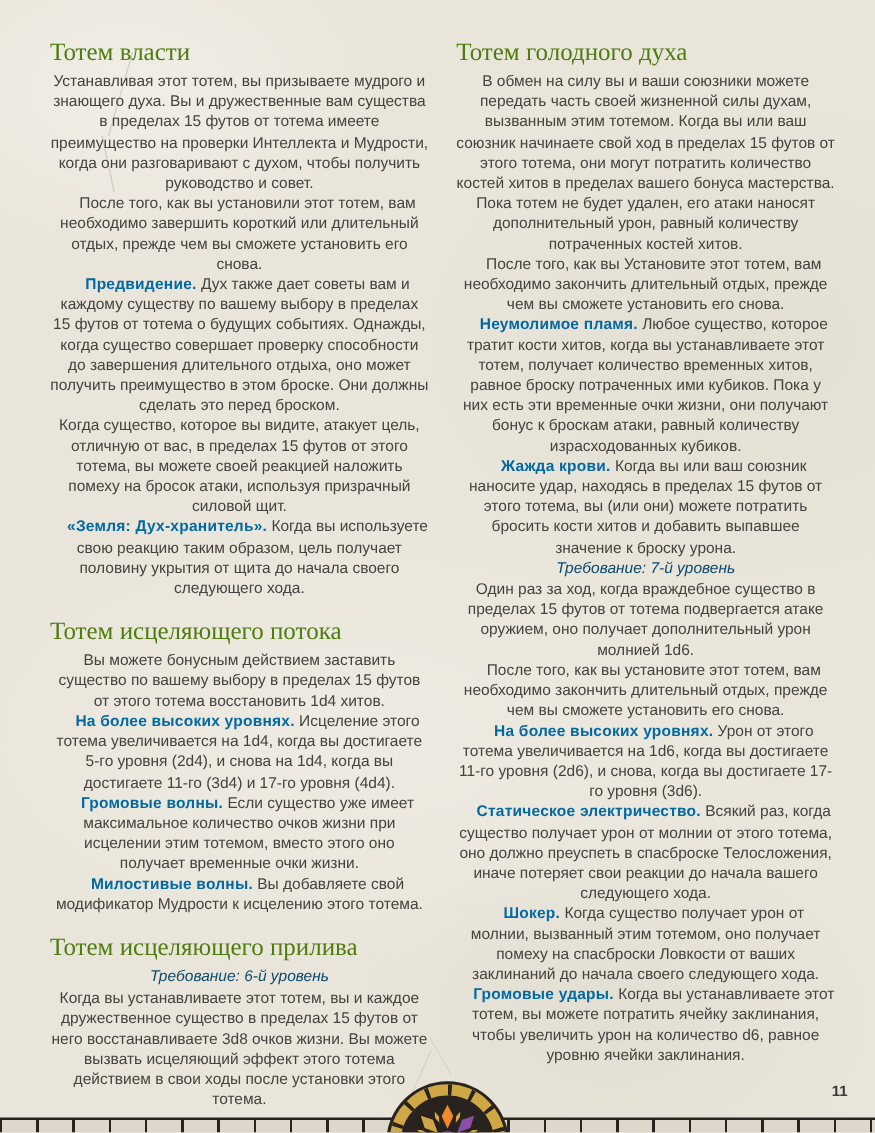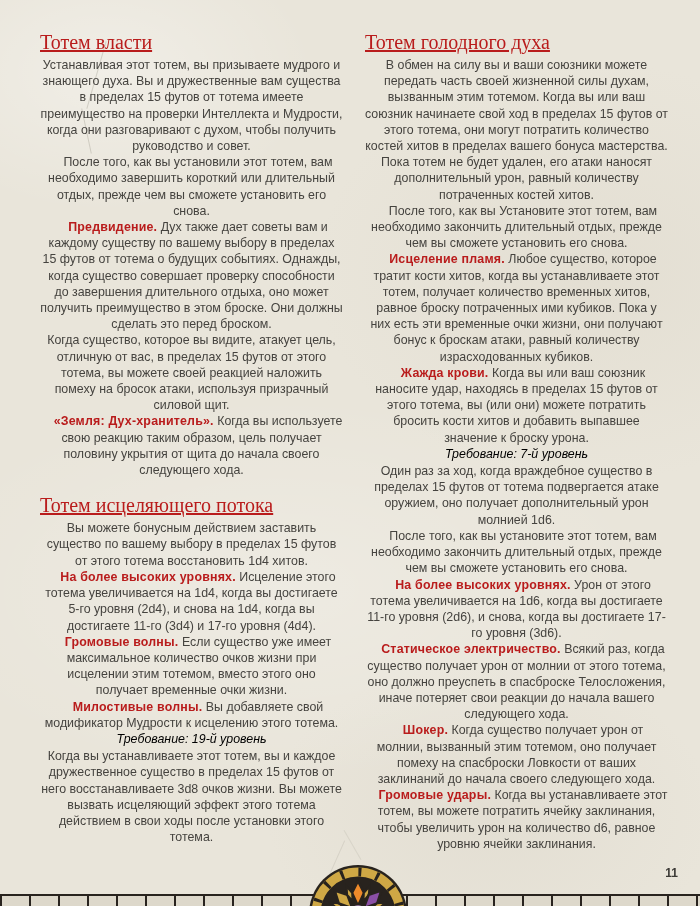--- a/index.html
+++ b/index.html
@@ -25,35 +25,34 @@
 
   .columns{
     position:absolute;left:40px;top:30px;width:628px;
     display:flex;gap:22px;
   }
   .col{width:303px;}
   h2{
     font-family:"Liberation Serif", serif;
     font-weight:400;
     font-size:20px;line-height:24px;
-    color:#b91c1c;
+    color:#4d7c0f;
     margin:15px 0 3px 0;
-    text-decoration:underline;
   }
   .col section:first-child h2{margin-top:0;}
   p{
     margin:0;
     font-size:12.4px;line-height:16.2px;
     color:#45433f;
     text-align:center;
   }
   p.indent{text-indent:13px;}
-  p b{color:#b91c1c;letter-spacing:.2px;}
+  p b{color:#0369a1;letter-spacing:.2px;}
   p.requirement{
-    font-style:italic;color:#000000;margin:0 0 1px 0;
+    font-style:italic;color:#0c4a6e;margin:0 0 1px 0;
   }
 
   .page-number{
     position:absolute;right:22px;top:866px;
     font-size:12px;font-weight:bold;color:#3c3a36;margin-left:16px;
   }
 
   
   .bottom-band{
     position:absolute;left:0;bottom:0;width:700px;height:10px;
@@ -87,30 +86,31 @@
         <p class="indent"><b>«Земля: Дух-хранитель».</b> Когда вы используете свою реакцию таким образом, цель получает половину укрытия от щита до начала своего следующего хода.</p>
       </section>
       <section>
         <h2>Тотем исцеляющего потока</h2>
         <p>Вы можете бонусным действием заставить существо по вашему выбору в пределах 15 футов от этого тотема восстановить 1d4 хитов.</p>
         <p class="indent"><b>На более высоких уровнях.</b> Исцеление этого тотема увеличивается на 1d4, когда вы достигаете 5-го уровня (2d4), и снова на 1d4, когда вы достигаете 11-го (3d4) и 17-го уровня (4d4).</p>
         <p class="indent"><b>Громовые волны.</b> Если существо уже имеет максимальное количество очков жизни при исцелении этим тотемом, вместо этого оно получает временные очки жизни.</p>
         <p class="indent"><b>Милостивые волны.</b> Вы добавляете свой модификатор Мудрости к исцелению этого тотема.</p>
       </section>
       <section>
-        <p class="requirement">Требование: 19-й уровень</p>
+        <h2>Тотем исцеляющего прилива</h2>
+        <p class="requirement">Требование: 6-й уровень</p>
         <p>Когда вы устанавливаете этот тотем, вы и каждое дружественное существо в пределах 15 футов от него восстанавливаете 3d8 очков жизни. Вы можете вызвать исцеляющий эффект этого тотема действием в свои ходы после установки этого тотема.</p>
       </section>
     </div>
   <div class="col" id="col-right">
       <section>
         <h2>Тотем голодного духа</h2>
         <p>В обмен на силу вы и ваши союзники можете передать часть своей жизненной силы духам, вызванным этим тотемом. Когда вы или ваш союзник начинаете свой ход в пределах 15 футов от этого тотема, они могут потратить количество костей хитов в пределах вашего бонуса мастерства. Пока тотем не будет удален, его атаки наносят дополнительный урон, равный количеству потраченных костей хитов.</p>
         <p class="indent">После того, как вы Установите этот тотем, вам необходимо закончить длительный отдых, прежде чем вы сможете установить его снова.</p>
-        <p class="indent"><b>Исцеление пламя.</b> Любое существо, которое тратит кости хитов, когда вы устанавливаете этот тотем, получает количество временных хитов, равное броску потраченных ими кубиков. Пока у них есть эти временные очки жизни, они получают бонус к броскам атаки, равный количеству израсходованных кубиков.</p>
+        <p class="indent"><b>Неумолимое пламя.</b> Любое существо, которое тратит кости хитов, когда вы устанавливаете этот тотем, получает количество временных хитов, равное броску потраченных ими кубиков. Пока у них есть эти временные очки жизни, они получают бонус к броскам атаки, равный количеству израсходованных кубиков.</p>
         <p class="indent"><b>Жажда крови.</b> Когда вы или ваш союзник наносите удар, находясь в пределах 15 футов от этого тотема, вы (или они) можете потратить бросить кости хитов и добавить выпавшее значение к броску урона.</p>
       </section>
       <section>
         <p class="requirement">Требование: 7-й уровень</p>
         <p>Один раз за ход, когда враждебное существо в пределах 15 футов от тотема подвергается атаке оружием, оно получает дополнительный урон молнией 1d6.</p>
         <p class="indent">После того, как вы установите этот тотем, вам необходимо закончить длительный отдых, прежде чем вы сможете установить его снова.</p>
         <p class="indent"><b>На более высоких уровнях.</b> Урон от этого тотема увеличивается на 1d6, когда вы достигаете 11-го уровня (2d6), и снова, когда вы достигаете 17-го уровня (3d6).</p>
         <p class="indent"><b>Статическое электричество.</b> Всякий раз, когда существо получает урон от молнии от этого тотема, оно должно преуспеть в спасброске Телосложения, иначе потеряет свои реакции до начала вашего следующего хода.</p>
         <p class="indent"><b>Шокер.</b> Когда существо получает урон от молнии, вызванный этим тотемом, оно получает помеху на спасброски Ловкости от ваших заклинаний до начала своего следующего хода.</p>
         <p class="indent"><b>Громовые удары.</b> Когда вы устанавливаете этот тотем, вы можете потратить ячейку заклинания, чтобы увеличить урон на количество d6, равное уровню ячейки заклинания.</p>

